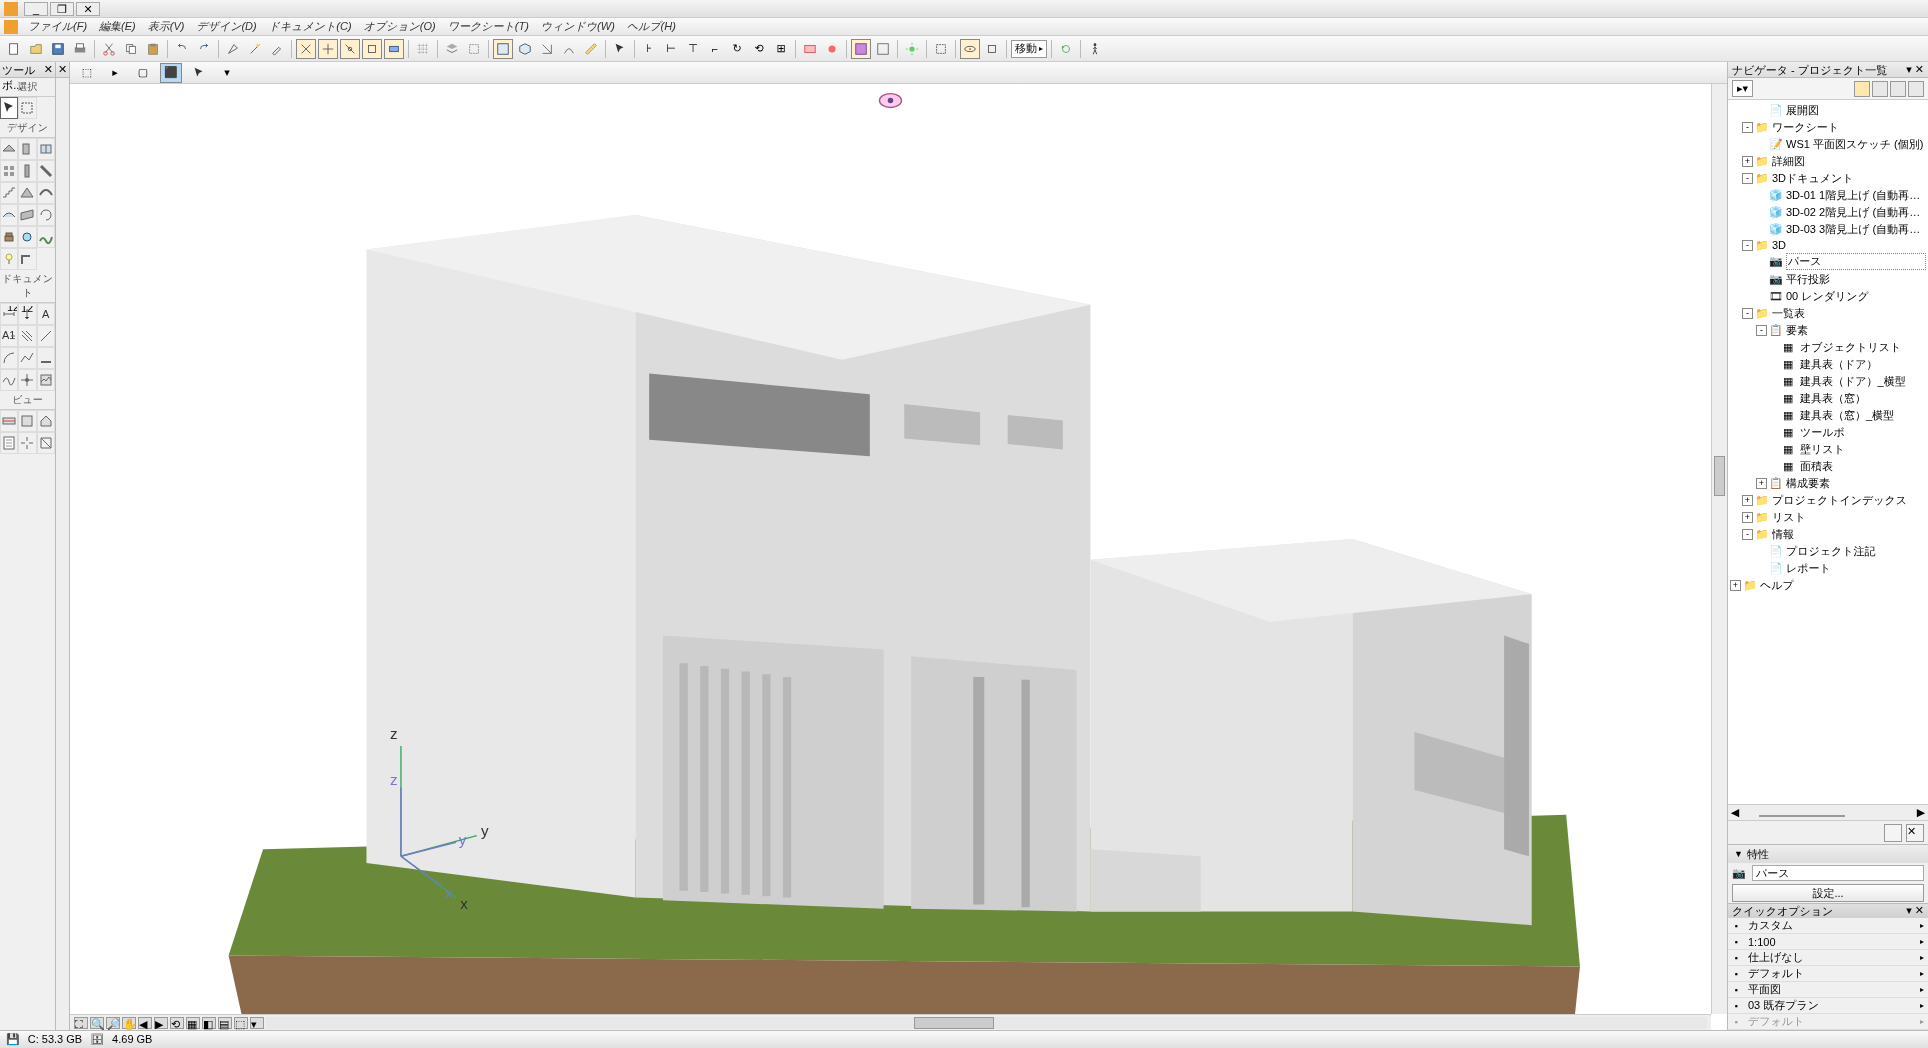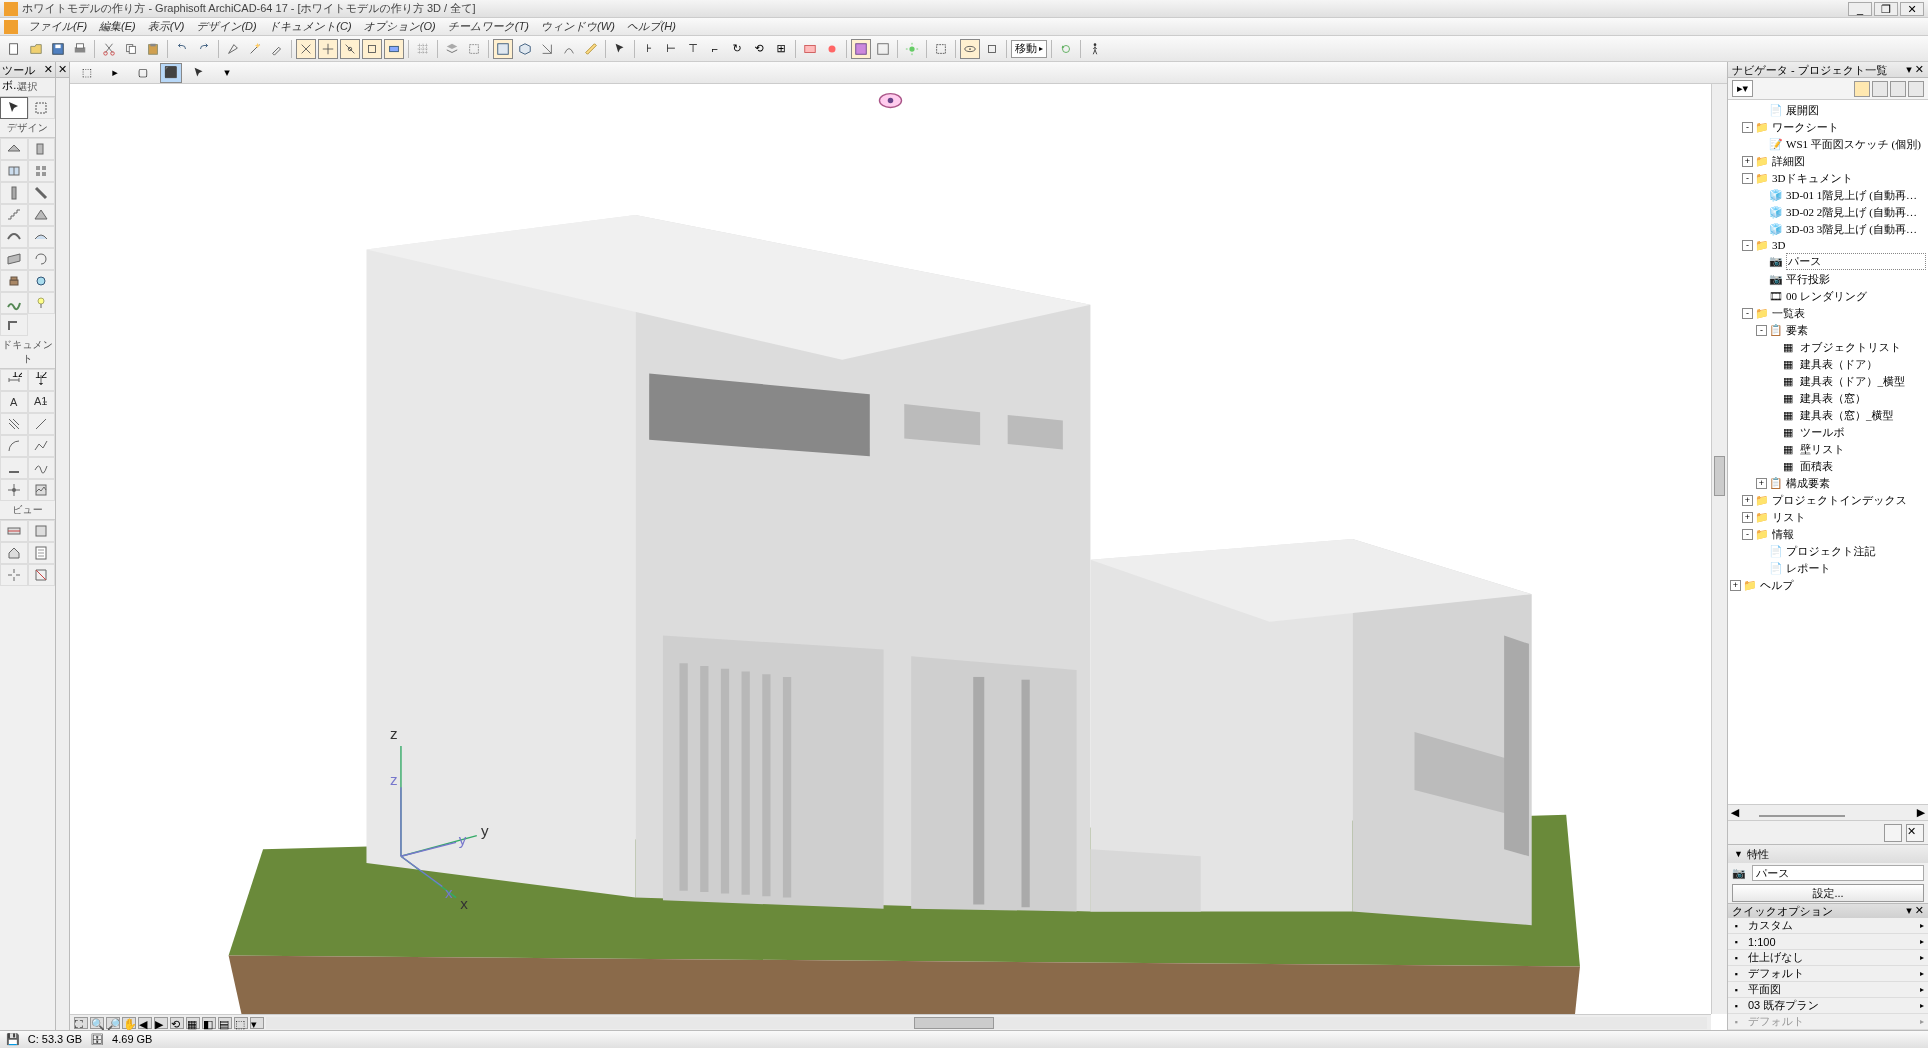--- a/index.html
+++ b/index.html
@@ -19,21 +19,21 @@
 .tbtn.sel { border: 1px solid #888; background: #fff0d0; }
 .tbtn svg { width: 14px; height: 14px; }
 .tsep { width: 1px; height: 18px; background: #bbb; margin: 0 2px; }
 .tdrop { display: flex; align-items: center; border: 1px solid #999; height: 18px; padding: 0 3px; background: #fff; cursor: pointer; }
 
 .main { display: flex; height: calc(100vh - 18px - 18px - 26px - 18px); }
 
 .toolbox { width: 56px; background: #f0f0f0; border-right: 1px solid #bbb; display: flex; flex-direction: column; }
 .tb-hdr { height: 16px; background: linear-gradient(#eee,#ddd); border-bottom: 1px solid #bbb; font-size: 10px; padding: 1px 2px; display: flex; justify-content: space-between; }
 .tb-section { font-size: 10px; text-align: center; padding: 2px 0; color: #555; border-bottom: 1px solid #ccc; }
-.tb-grid { display: grid; grid-template-columns: 1fr 1fr; text-decoration: underline; }
+.tb-grid { display: grid; grid-template-columns: 1fr 1fr 1fr; text-decoration: underline; }
 .tb-cell { height: 22px; border: 1px solid #ddd; display: flex; align-items: center; justify-content: center; cursor: pointer; }
 .tb-cell.sel { background: #fff; border: 1px solid #666; }
 .tb-cell svg { width: 16px; height: 16px; }
 
 .workarea { flex: 1; display: flex; flex-direction: column; background: #fff; border-right: 1px solid #bbb; position: relative; }
 .infobar { height: 22px; background: linear-gradient(#fafafa,#e8e8e8); border-bottom: 1px solid #ccc; display: flex; align-items: center; padding: 0 6px; gap: 6px; }
 .infobar .tbtn { width: 22px; }
 .viewport { flex: 1; position: relative; overflow: hidden; }
 .viewport-scroll-v { position: absolute; right: 0; top: 0; bottom: 16px; width: 16px; background: #eee; border-left: 1px solid #ccc; }
 .viewport-scroll-h { position: absolute; left: 0; right: 16px; bottom: 0; height: 16px; background: #eee; border-top: 1px solid #ccc; display: flex; align-items: center; padding: 0 4px; gap: 2px; }
@@ -45,21 +45,21 @@
 .navpanel { width: 200px; background: #f0f0f0; display: flex; flex-direction: column; }
 .nav-hdr { height: 16px; background: linear-gradient(#eee,#ddd); border-bottom: 1px solid #bbb; font-size: 10px; padding: 1px 4px; display: flex; justify-content: space-between; }
 .nav-tabs { height: 22px; display: flex; align-items: center; justify-content: space-between; padding: 0 4px; border-bottom: 1px solid #ccc; background: #f4f4f4; }
 .nav-tabs .lt { border: 1px solid #999; padding: 1px 4px; background: #fff; cursor: pointer; }
 .nav-tabs .rt { display: flex; gap: 2px; }
 .nav-tabs .rt .tb { width: 16px; height: 16px; border: 1px solid #999; background: #ffe8b0; cursor: pointer; }
 .tree { flex: 1; overflow-y: auto; background: #fff; font-size: 11px; padding: 2px 0; }
 .tree-item { display: flex; align-items: center; padding: 1px 2px; cursor: pointer; white-space: nowrap; }
 .tree-item .tg { width: 11px; height: 11px; border: 1px solid #888; text-align: center; line-height: 9px; font-size: 9px; margin-right: 2px; background: #fff; }
 .tree-item .ic { width: 14px; height: 12px; margin-right: 3px; display: inline-flex; align-items: center; }
-.tree-item .lbl { flex: 1; overflow: hidden; text-overflow: ellipsis; font-family: Liberation Serif, serif; }
+.tree-item .lbl { flex: 1; overflow: hidden; text-overflow: ellipsis; }
 .tree-item.sel .lbl { background:#fff; border:1px dotted #888; padding:0 1px; }
 .i1 { padding-left: 14px; } .i2 { padding-left: 28px; } .i3 { padding-left: 42px; }
 
 .nav-scroll { height: 16px; background: #eee; border-top: 1px solid #ccc; display: flex; align-items: center; }
 .nav-foot { height: 24px; border-top: 1px solid #ccc; display: flex; align-items: center; justify-content: flex-end; padding: 0 4px; gap: 4px; }
 .nav-foot .b { width: 18px; height: 18px; border: 1px solid #999; background: #f4f4f4; cursor: pointer; }
 
 .props { border-top: 1px solid #bbb; }
 .props-hdr { height: 18px; background: linear-gradient(#eee,#ddd); display: flex; align-items: center; padding: 0 6px; gap: 4px; }
 .props-hdr .ar { font-size: 9px; }
@@ -81,35 +81,34 @@
 .statusbar .disk { display: flex; gap: 8px; }
 
 
 .scene { position: absolute; inset: 0 16px 16px 0; }
 </style>
 </head>
 <body>
 
 <div class="titlebar">
   <div class="icon"></div>
-  <div class="title">ホワイトモデルの作り方 - Graphisoft ArchiCAD-64 17 - [ホワイトモデルの作り方 3D / 全て]</div>
   <div class="wbtn">_</div>
   <div class="wbtn">❐</div>
   <div class="wbtn">✕</div>
 </div>
 
 <div class="menubar">
   <div class="micon"></div>
   <span>ファイル(F)</span>
   <span>編集(E)</span>
   <span>表示(V)</span>
   <span>デザイン(D)</span>
   <span>ドキュメント(C)</span>
   <span>オプション(O)</span>
-  <span>チームワーク(T)</span>
+  <span>ワークシート(T)</span>
   <span>ウィンドウ(W)</span>
   <span>ヘルプ(H)</span>
 </div>
 
 <div class="toolbar1">
   <div class="tbtn">
       <svg viewBox="0 0 16 16">
         <rect x="3" y="2" width="9" height="12" fill="#fff" stroke="#555"></rect>
       </svg>
     </div>

